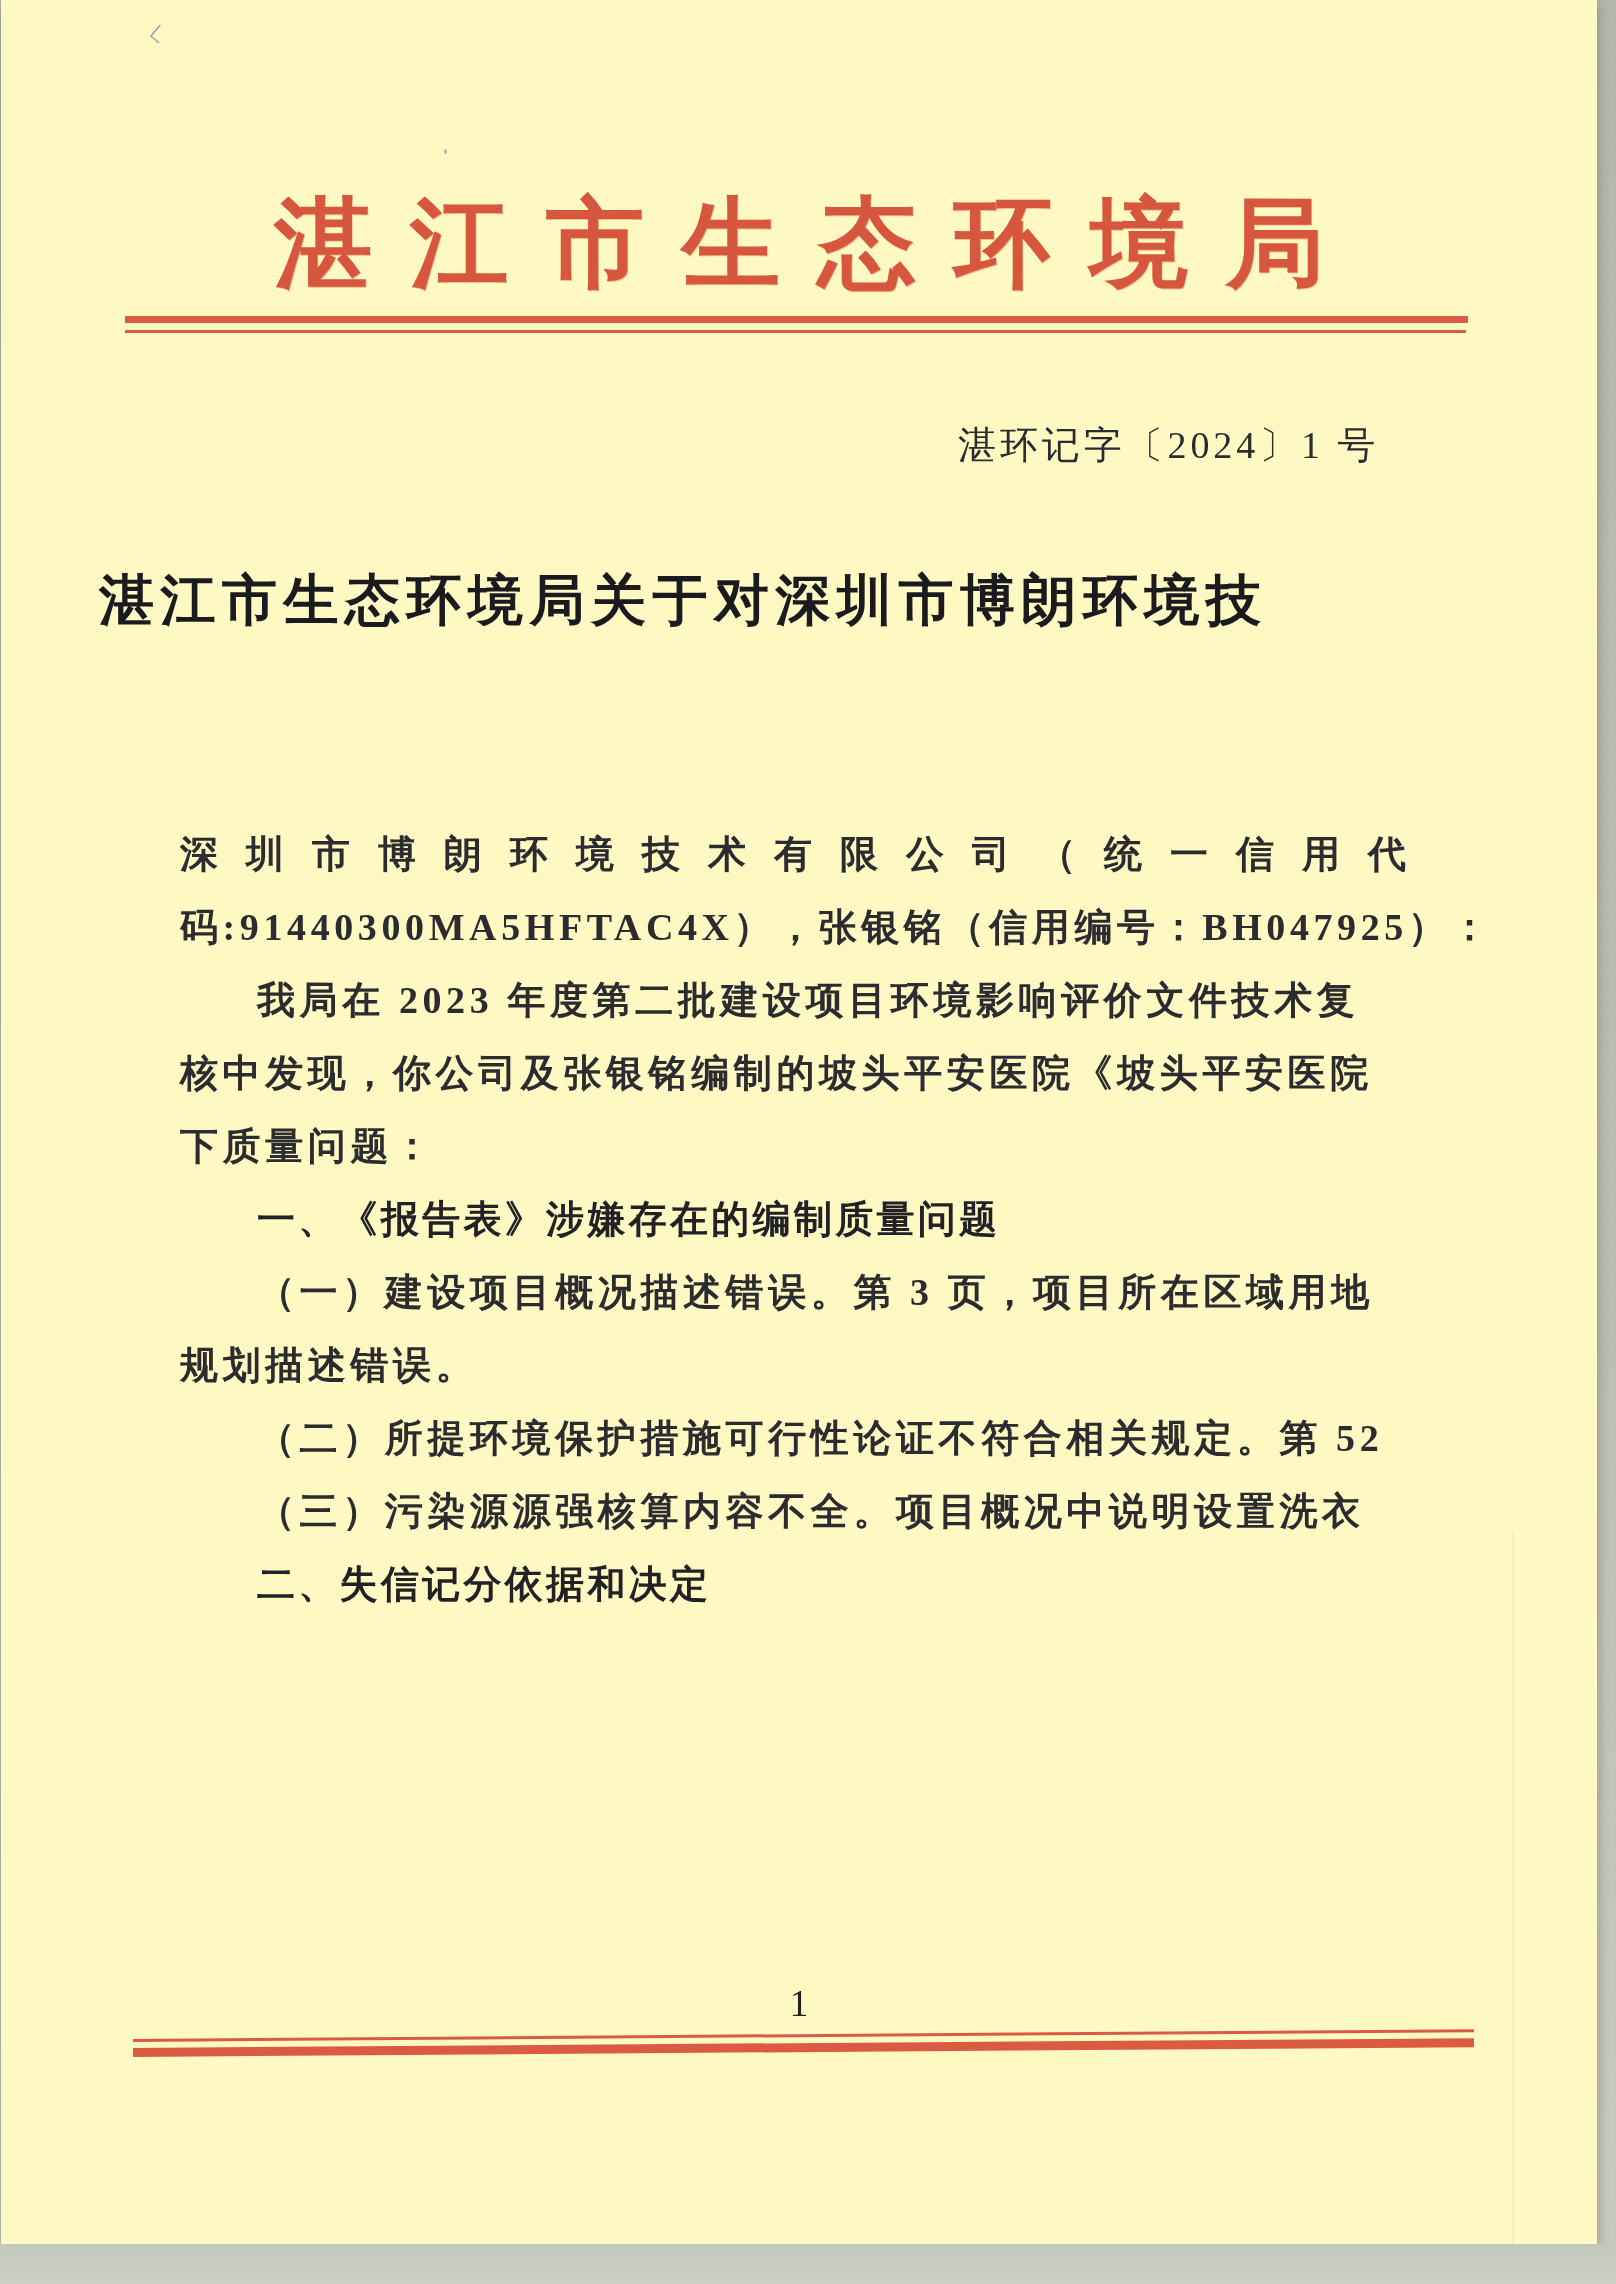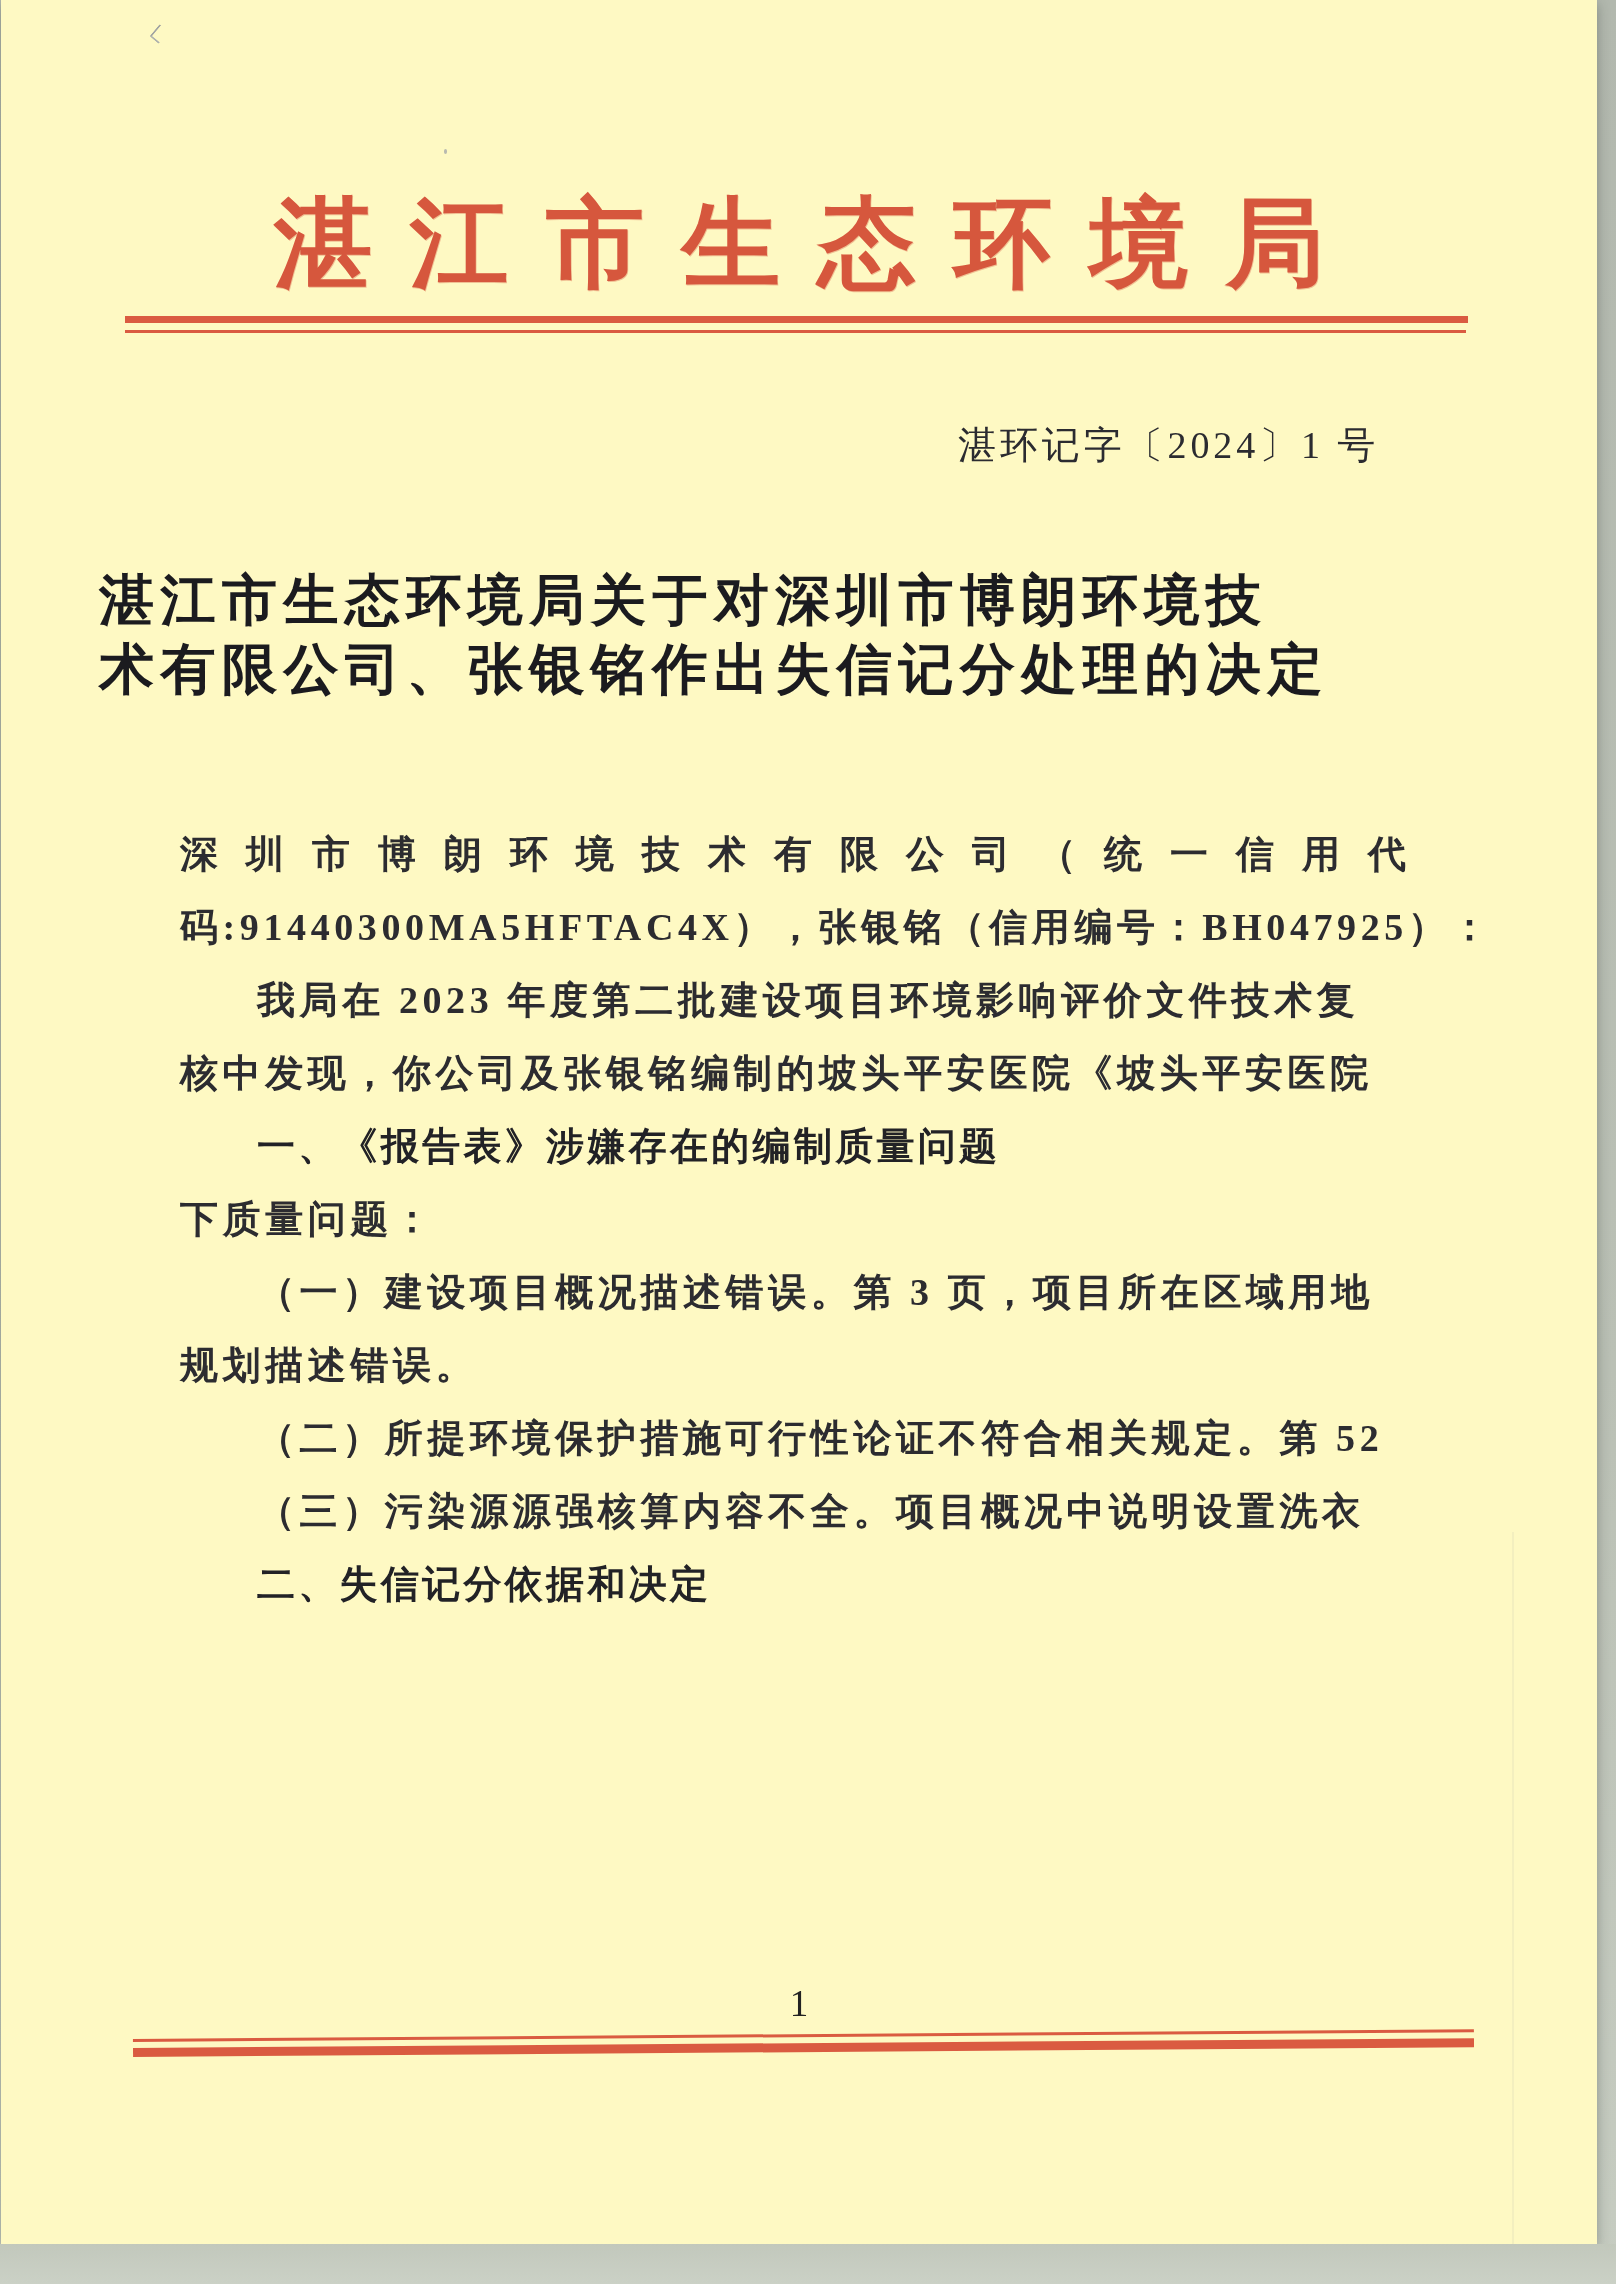--- a/index.html
+++ b/index.html
@@ -92,30 +92,29 @@
   <div class="rule-thick"></div>
   <div class="rule-thin"></div>
 
   <div class="doc-number">
     
     <span>湛环记字〔2024〕1 号</span>
   </div>
 
   <div class="doc-title">
     <div><span>湛江市生态环境局关于对深圳市博朗环境技</span></div>
-    <div><span>术有限公司、张银铭作出失信记分处理的决定</span></div>
   </div>
 
   <div class="body-block">
     <div class="line spread">深圳市博朗环境技术有限公司（统一信用代</div>
     <div class="line">码:91440300MA5HFTAC4X），张银铭（信用编号：BH047925）：</div>
     <div class="line indent">我局在 2023 年度第二批建设项目环境影响评价文件技术复</div>
     <div class="line">核中发现，你公司及张银铭编制的坡头平安医院《坡头平安医院</div>
+    <div class="line">下质量问题：</div>
     <div class="line indent heading">一、《报告表》涉嫌存在的编制质量问题</div>
-    <div class="line">下质量问题：</div>
     <div class="line indent">（一）建设项目概况描述错误。第 3 页，项目所在区域用地</div>
     <div class="line">规划描述错误。</div>
     <div class="line indent">（二）所提环境保护措施可行性论证不符合相关规定。第 52</div>
     <div class="line indent">（三）污染源源强核算内容不全。项目概况中说明设置洗衣</div>
     <div class="line indent heading">二、失信记分依据和决定</div>
   </div>
 
   <div class="page-number">1</div>
 
   <div class="footer-rules">

